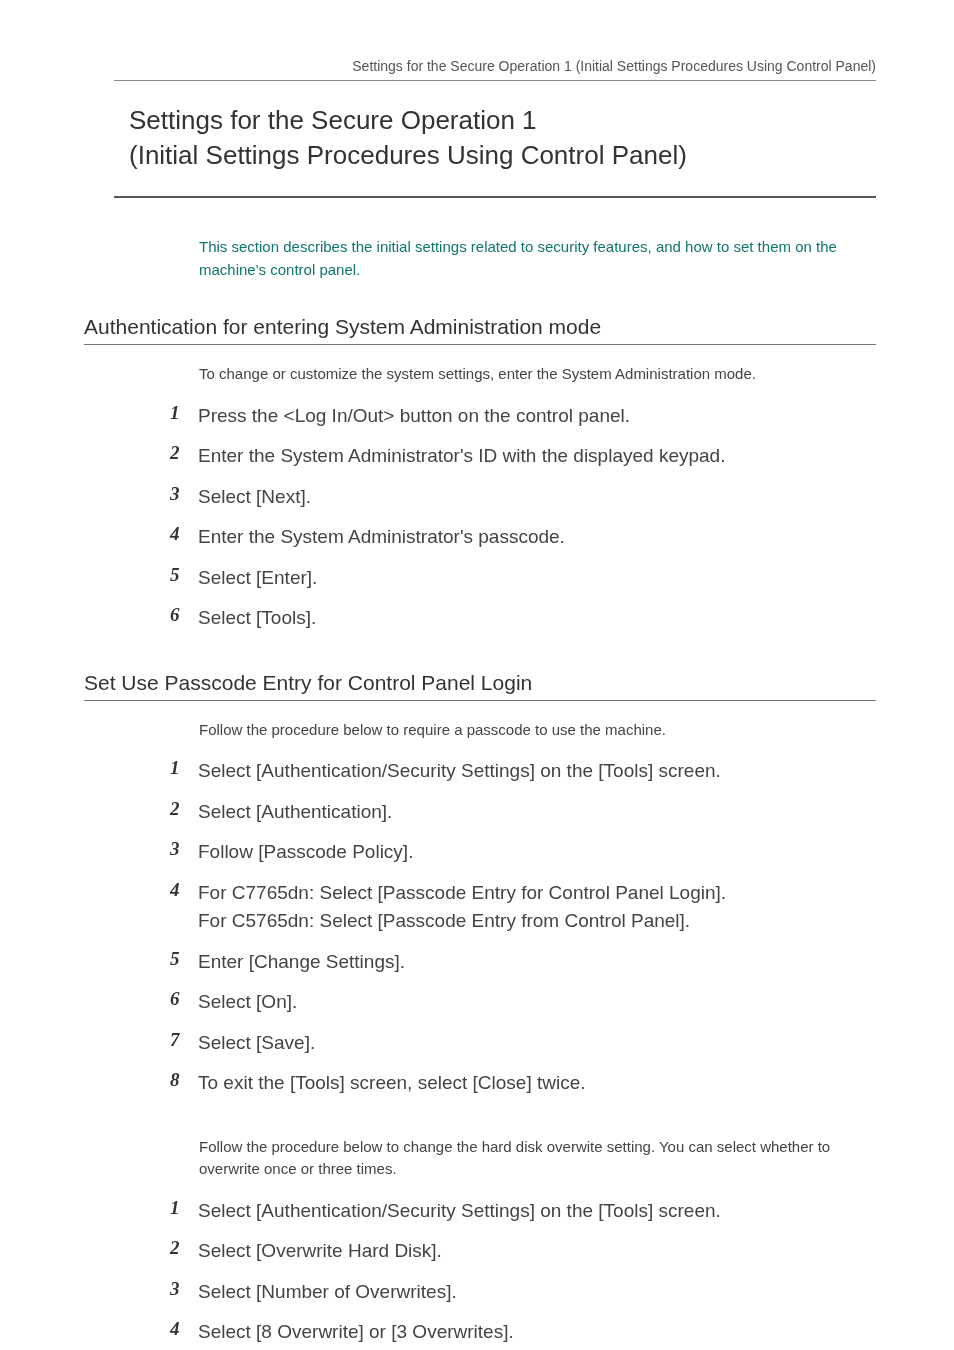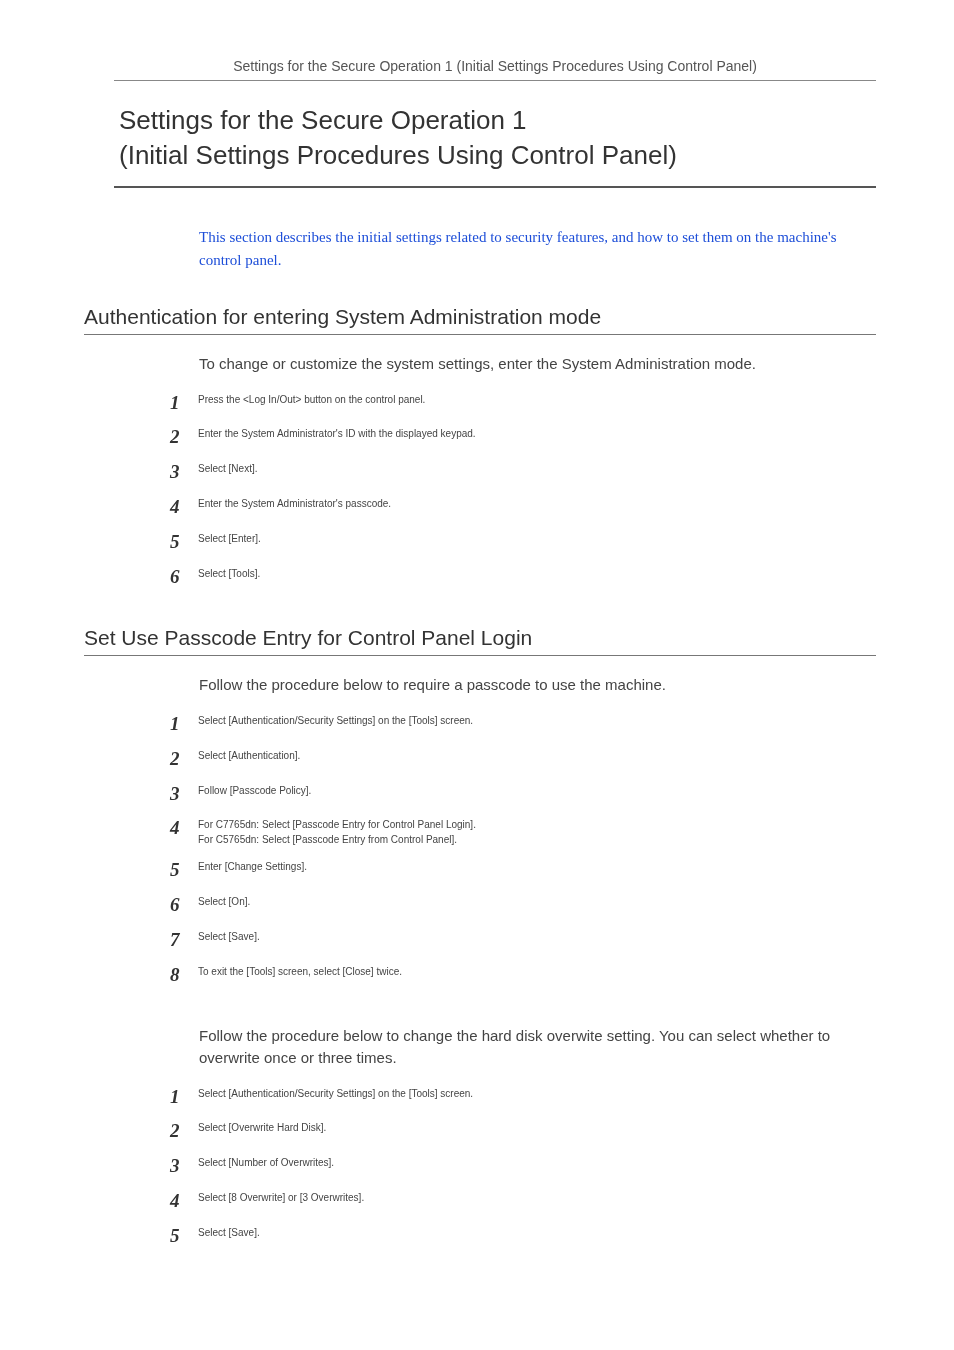--- a/index.html
+++ b/index.html
@@ -10,45 +10,44 @@
     color: #3a3a3a;
     width: 954px;
   }
   .page {
     padding: 58px 78px 40px 114px;
     box-sizing: border-box;
   }
   .running-header {
     font-size: 14px;
     color: #555;
-    text-align: center;
+    text-align: right;
     border-bottom: 1px solid #888;
     padding-bottom: 6px;
     margin-bottom: 22px;
     font-weight: 300;
   }
   .title-block {
     border-bottom: 2.5px solid #555;
     padding-bottom: 8px;
     margin-bottom: 38px;
   }
   .title-block h1 {
     font-size: 26px;
     font-weight: 300;
-    margin: 5px;
+    margin: 15px;
     line-height: 1.35;
     color: #333;
   }
   .intro {
     font-size: 15px;
     line-height: 1.5;
     margin: 0 0 34px 85px;
     font-weight: 300;
-    color: #1d4ed8;
-    font-family: Liberation Serif, serif;
+    color: #0f766e;
   }
   h2.section {
     font-size: 21px;
     font-weight: 300;
     color: #333;
     border-bottom: 1px solid #777;
     padding-bottom: 5px;
     margin: 0 0 18px 0;
     margin-left: -30px;
     padding-left: 30px;
@@ -73,21 +72,21 @@
     font-family: "Brush Script MT", "Segoe Script", cursive;
     font-size: 19px;
     font-style: italic;
     font-weight: bold;
     width: 28px;
     flex: 0 0 28px;
     color: #333;
     line-height: 1.2;
   }
   .step-text {
-    font-size: 10px;
+    font-size: 19px;
     line-height: 1.5;
     font-weight: 300;
     color: #444;
   }
   .block {
     margin-bottom: 38px;
     margin-top: 29px;
   }
 </style>
 </head>

